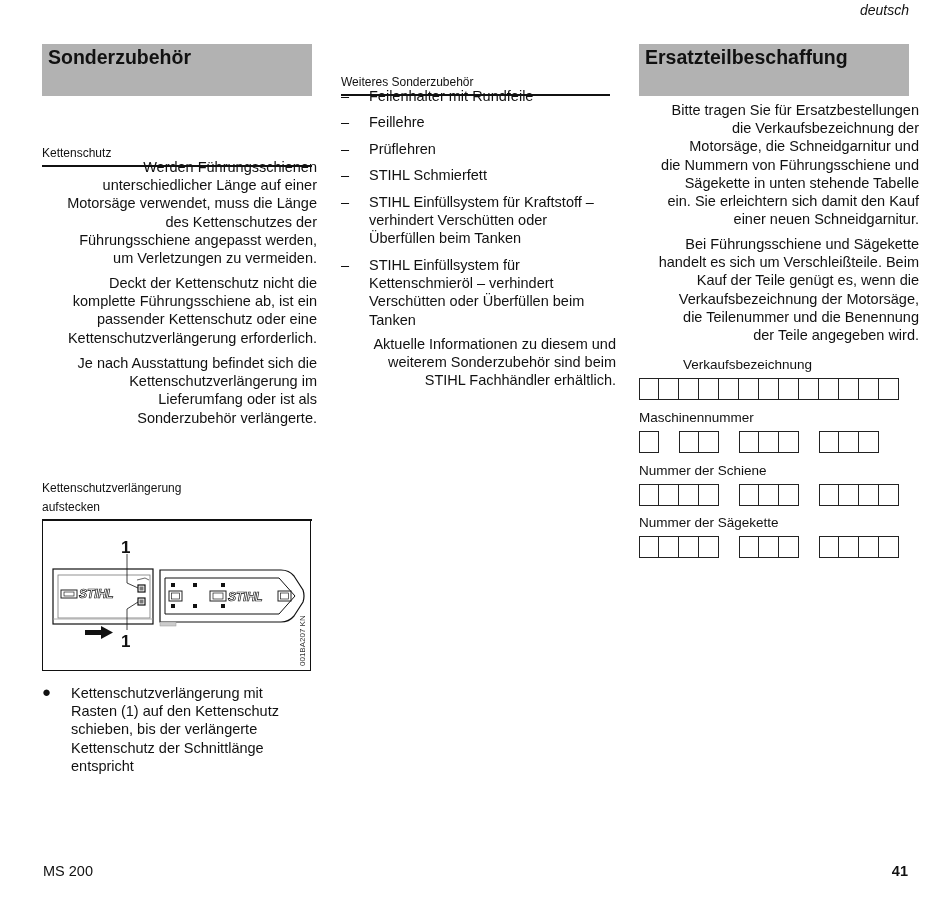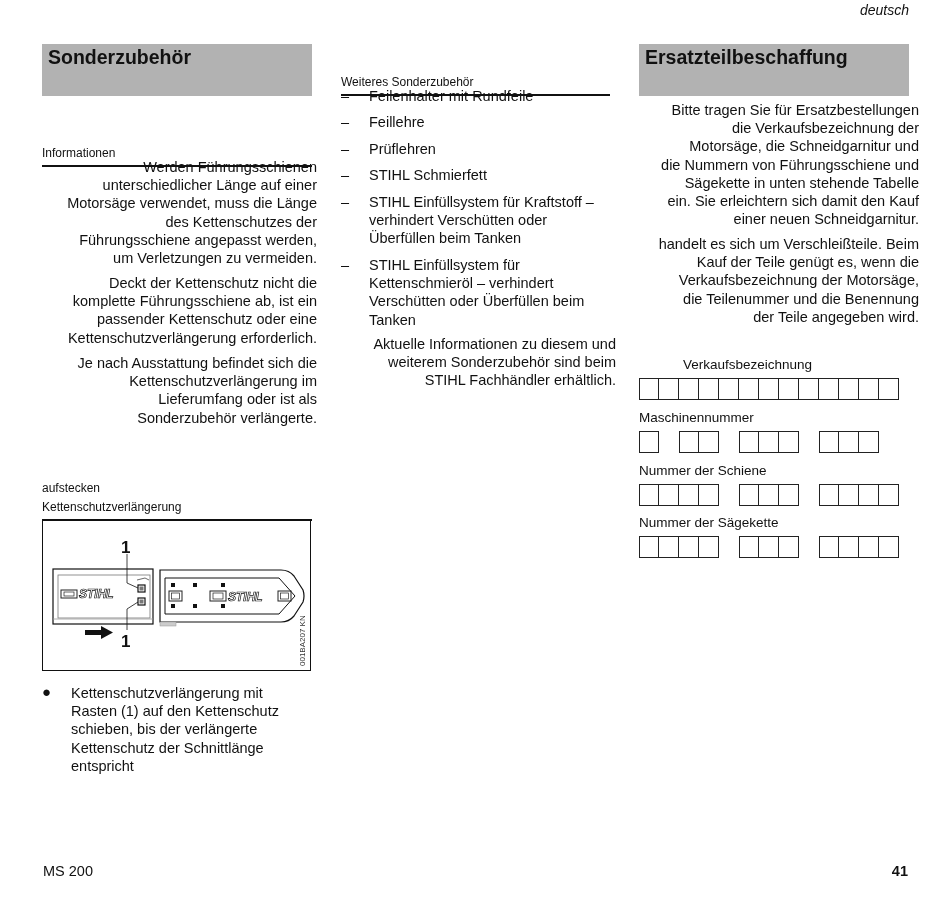--- a/index.html
+++ b/index.html
@@ -33,21 +33,21 @@
 </style>
 </head>
 <body>
 
 <div class="abs lang">deutsch</div>
 
 <div class="col col1">
   <div class="hbox" style="left:0; top:44px; width:270px;">
     <span>Sonderzubehör</span>
   </div>
-  <div class="subh" style="left:0; top:111px; width:270px; padding-bottom:2px;">Informationen</div>
+  <div class="subh" style="left:0; top:111px; width:270px; padding-bottom:2px;">Kettenschutz</div>
 
   <div class="p" style="left:0; top:158px; width:275px;">
     <div>Werden Führungsschienen</div>
     <div>unterschiedlicher Länge auf einer</div>
     <div>Motorsäge verwendet, muss die Länge</div>
     <div>des Kettenschutzes der</div>
     <div>Führungsschiene angepasst werden,</div>
     <div>um Verletzungen zu vermeiden.</div>
   </div>
   <div class="p" style="left:0; top:274px; width:275px;">
@@ -57,22 +57,22 @@
     <div>Kettenschutzverlängerung erforderlich.</div>
   </div>
   <div class="p" style="left:0; top:354px; width:275px;">
     <div>Je nach Ausstattung befindet sich die</div>
     <div>Kettenschutzverlängerung im</div>
     <div>Lieferumfang oder ist als</div>
     <div>Sonderzubehör verlängerte.</div>
   </div>
 
   <div class="subh" style="left:0; top:446px; width:270px; padding-bottom:2px;">
+    <div>Kettenschutzverlängerung</div>
     <div>aufstecken</div>
-    <div>Kettenschutzverlängerung</div>
   </div>
 </div>
 
 <div class="figure">
   <svg width="266" height="149" viewBox="0 0 266 149">
 
     <g>
       <rect x="10" y="49" width="100" height="55" fill="#fff" stroke="#111" stroke-width="1.2"></rect>
       <rect x="15" y="55" width="92" height="43" fill="none" stroke="#777" stroke-width="0.8"></rect>
       <line x1="10" y1="99" x2="110" y2="99" stroke="#999" stroke-width="0.8"></line>
@@ -190,20 +190,21 @@
   <div class="p" style="left:0; top:101px; width:280px;">
     <div>Bitte tragen Sie für Ersatzbestellungen</div>
     <div>die Verkaufsbezeichnung der</div>
     <div>Motorsäge, die Schneidgarnitur und</div>
     <div>die Nummern von Führungsschiene und</div>
     <div>Sägekette in unten stehende Tabelle</div>
     <div>ein. Sie erleichtern sich damit den Kauf</div>
     <div>einer neuen Schneidgarnitur.</div>
   </div>
   <div class="p" style="left:0; top:235px; width:280px;">
+    <div>Bei Führungsschiene und Sägekette</div>
     <div>handelt es sich um Verschleißteile. Beim</div>
     <div>Kauf der Teile genügt es, wenn die</div>
     <div>Verkaufsbezeichnung der Motorsäge,</div>
     <div>die Teilenummer und die Benennung</div>
     <div>der Teile angegeben wird.</div>
   </div>
   <div id="form-fields">
       <div class="flabel" style="left: 0px; top: 357px; margin-left: 44px;">Verkaufsbezeichnung</div>
       <div class="boxrow" style="left: 0px; top: 378px; width: 270px;">
         <div class="cell" style="left: 0px;"></div>

